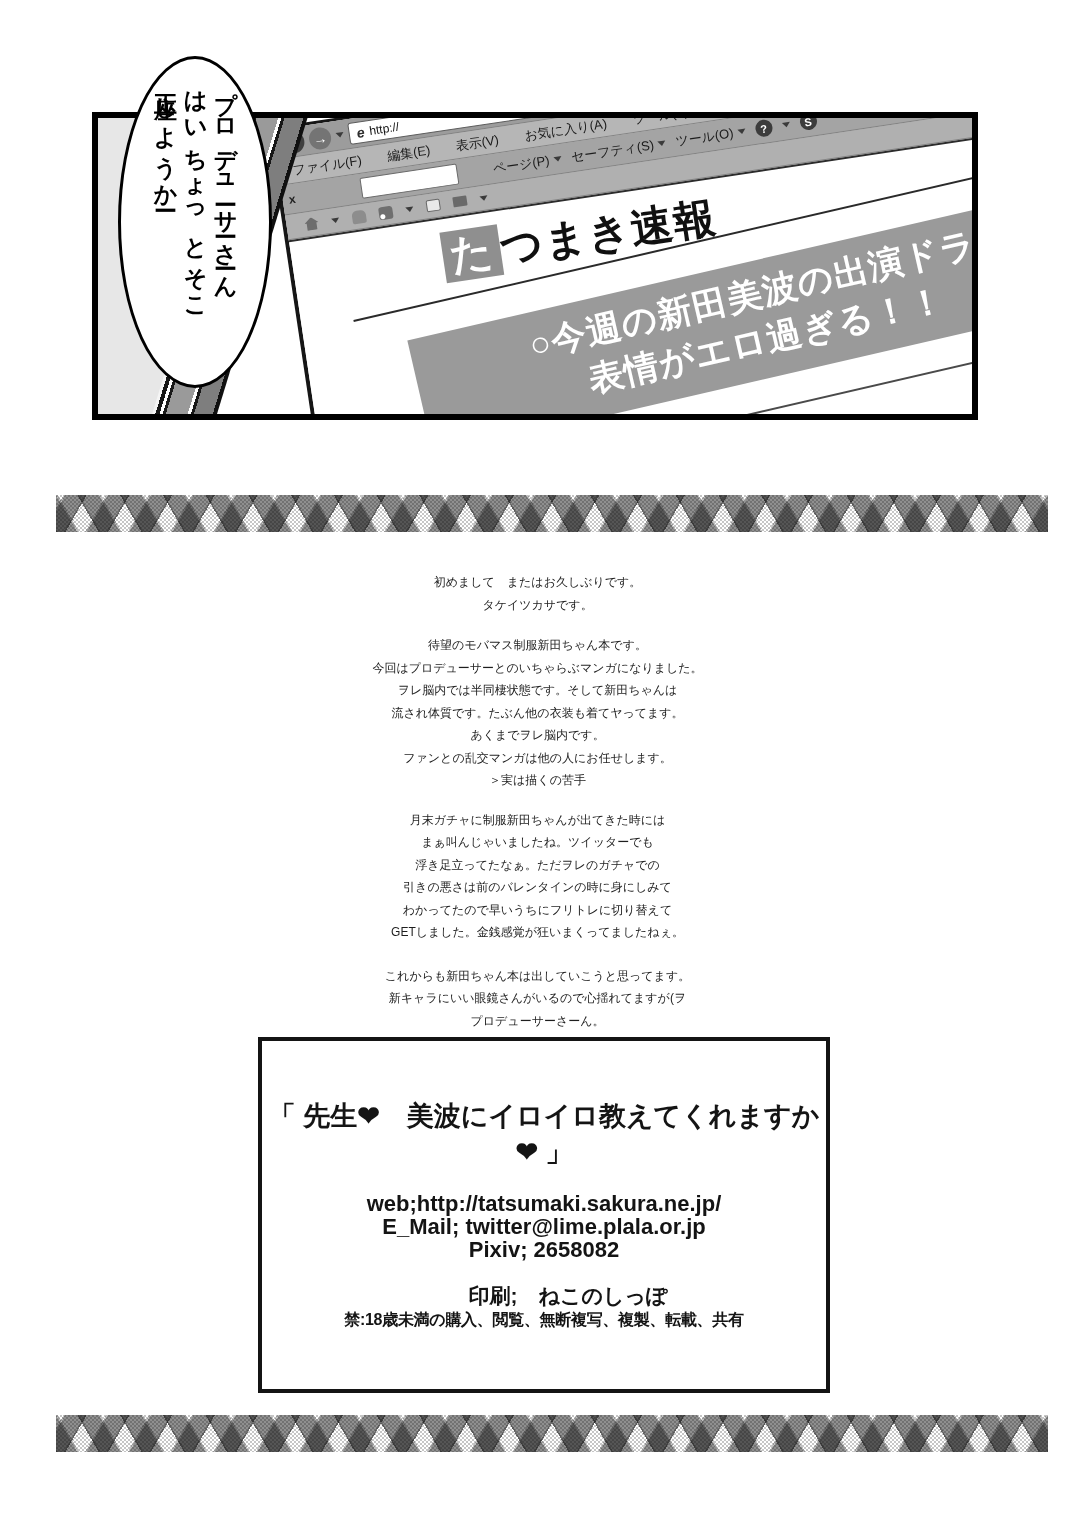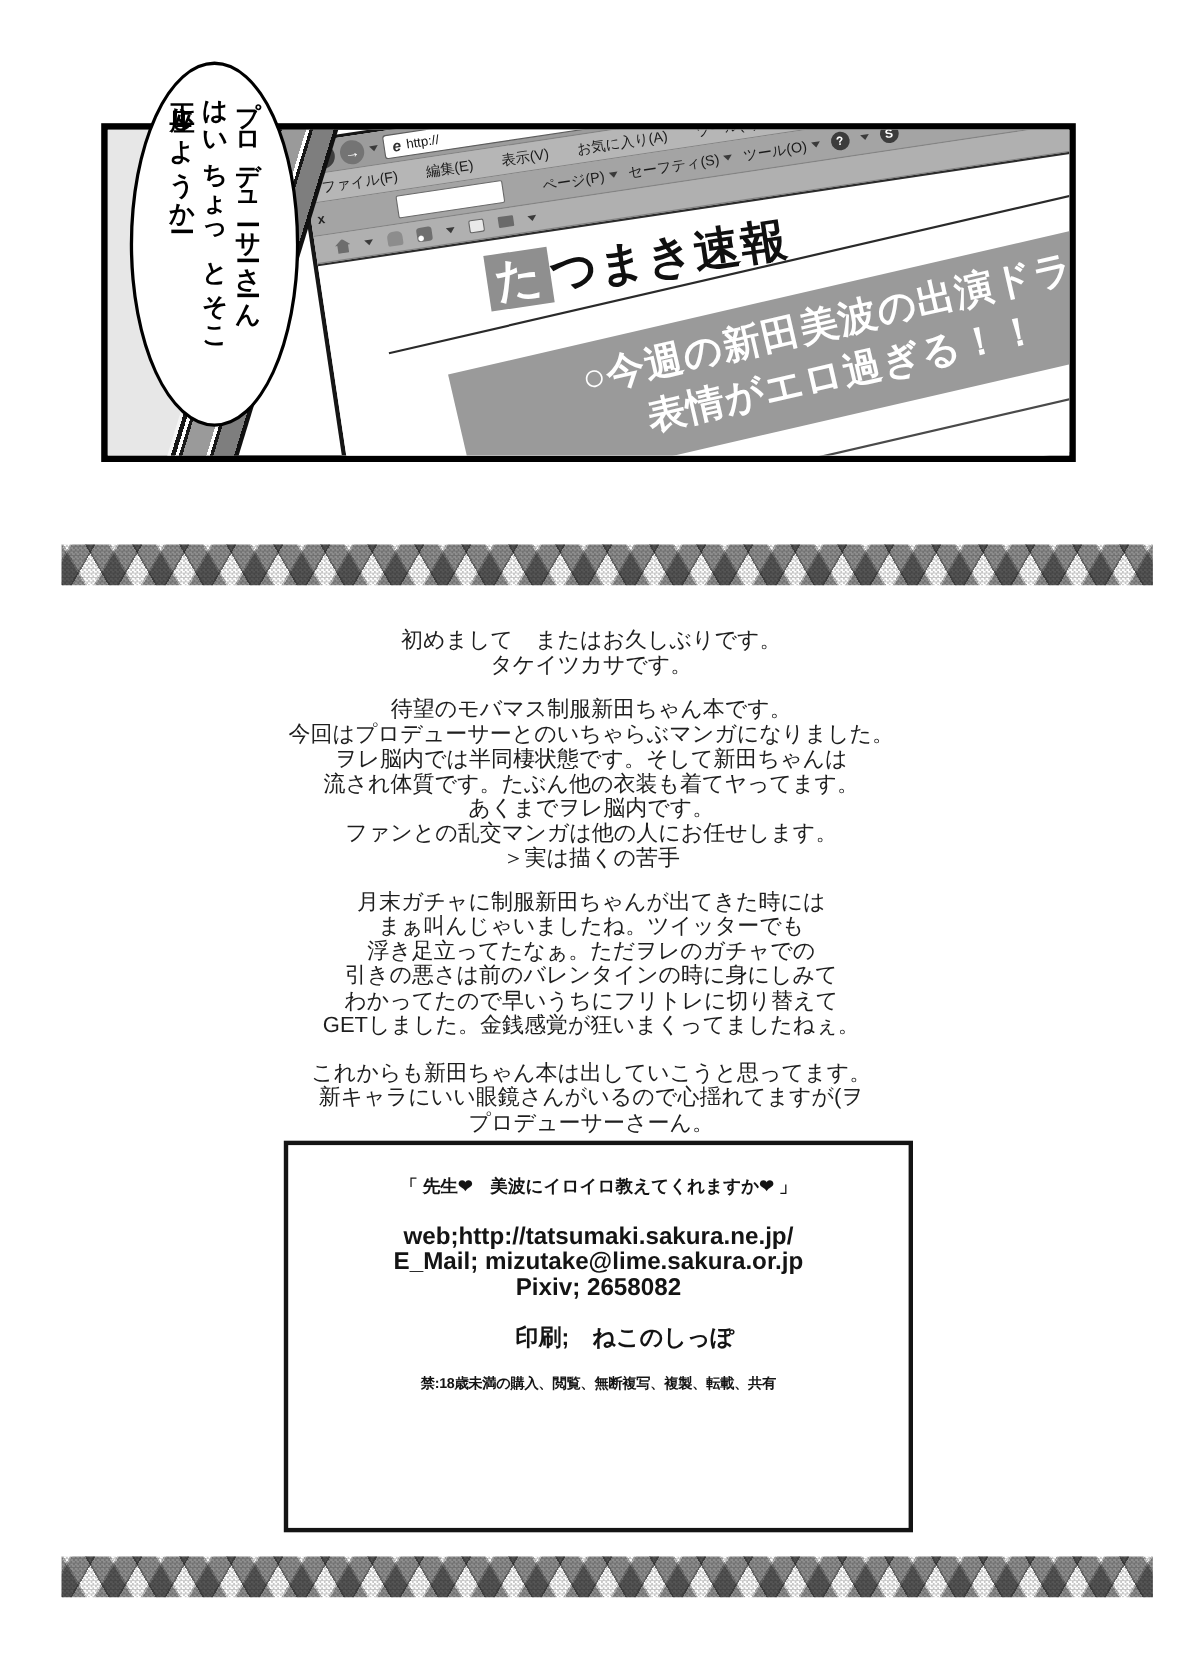--- a/index.html
+++ b/index.html
@@ -75,36 +75,36 @@
     background:
       repeating-linear-gradient(60deg, rgba(15,15,15,.25) 0 1.5px, transparent 1.5px 18.5px),
       repeating-linear-gradient(-60deg, rgba(15,15,15,.25) 0 1.5px, transparent 1.5px 18.5px),
       repeating-linear-gradient(60deg, rgba(22,22,22,.48) 0 18.5px, transparent 18.5px 37px),
       repeating-linear-gradient(-60deg, rgba(22,22,22,.48) 0 18.5px, transparent 18.5px 37px),
       repeating-conic-gradient(#ffffff 0% 25%, #c6c6c6 0% 50%);
     background-size:auto,auto,auto,auto,4px 4px;}
   .band-top{top:495px;} .band-bottom{top:1415px;}
 
   
-  .afterword{position:absolute;top:571px;left:0;right:0;text-align:center;font-size:20px;
+  .afterword{position:absolute;top:571px;left:0;right:0;text-align:center;font-size:12px;
              line-height:22.5px;color:#1e1e1e;}
   .afterword p{margin:0;white-space:pre-line;}
   .gap-a{margin-bottom:18px!important;} .gap-b{margin-bottom:17px!important;} .gap-c{margin-bottom:21px!important;}
 
   
   .colophon{position:absolute;left:258px;top:1037px;width:572px;height:356px;border:4px solid #141414;
             box-sizing:border-box;text-align:center;font-weight:700;color:#141414;}
-  .colo-title{margin-top:28px;font-size:16px;}
+  .colo-title{margin-top:57px;font-size:27px;}
   .colo-pub{margin-top:24px;font-size:21px;}
   .colo-web{margin-top:22px;font-size:22px;line-height:23px;}
   .colo-mail{font-size:22px;line-height:23px;}
   .colo-tw{margin-top:21px;font-size:22px;line-height:23px;}
   .colo-px{font-size:22px;line-height:23px;}
   .colo-print{margin-top:21px;font-size:21px;margin-left:48px;}
-  .colo-warn{margin-top:19px;font-size:13px;letter-spacing:-0.3px;}
+  .colo-warn{font-size:16px;letter-spacing:-0.3px;}
 </style>
 </head>
 <body>
 
 <div class="page">
 
   <section class="panel">
 
     <div class="browser">
       <div class="chrome">
@@ -199,21 +199,21 @@
 わかってたので早いうちにフリトレに切り替えて
 GETしました。金銭感覚が狂いまくってましたねぇ。</p>
     <p>これからも新田ちゃん本は出していこうと思ってます。
 新キャラにいい眼鏡さんがいるので心揺れてますが(ヲ
 プロデューサーさーん。</p>
   </main>
 
   <section class="colophon">
     <div class="colo-title">「 先生❤　美波にイロイロ教えてくれますか❤ 」</div>
     <div class="colo-web">web;http://tatsumaki.sakura.ne.jp/</div>
-    <div class="colo-mail">E_Mail; mizutake@lime.sakura.or.jp</div>
+    <div class="colo-mail">E_Mail; twitter@lime.plala.or.jp</div>
     <div class="colo-px">Pixiv; 2658082</div>
     <div class="colo-print">印刷;　ねこのしっぽ</div>
     <div class="colo-warn">禁:18歳未満の購入、閲覧、無断複写、複製、転載、共有</div>
   </section>
 
   <div class="band band-bottom"></div>
 
 </div>
 
 </body></html>

